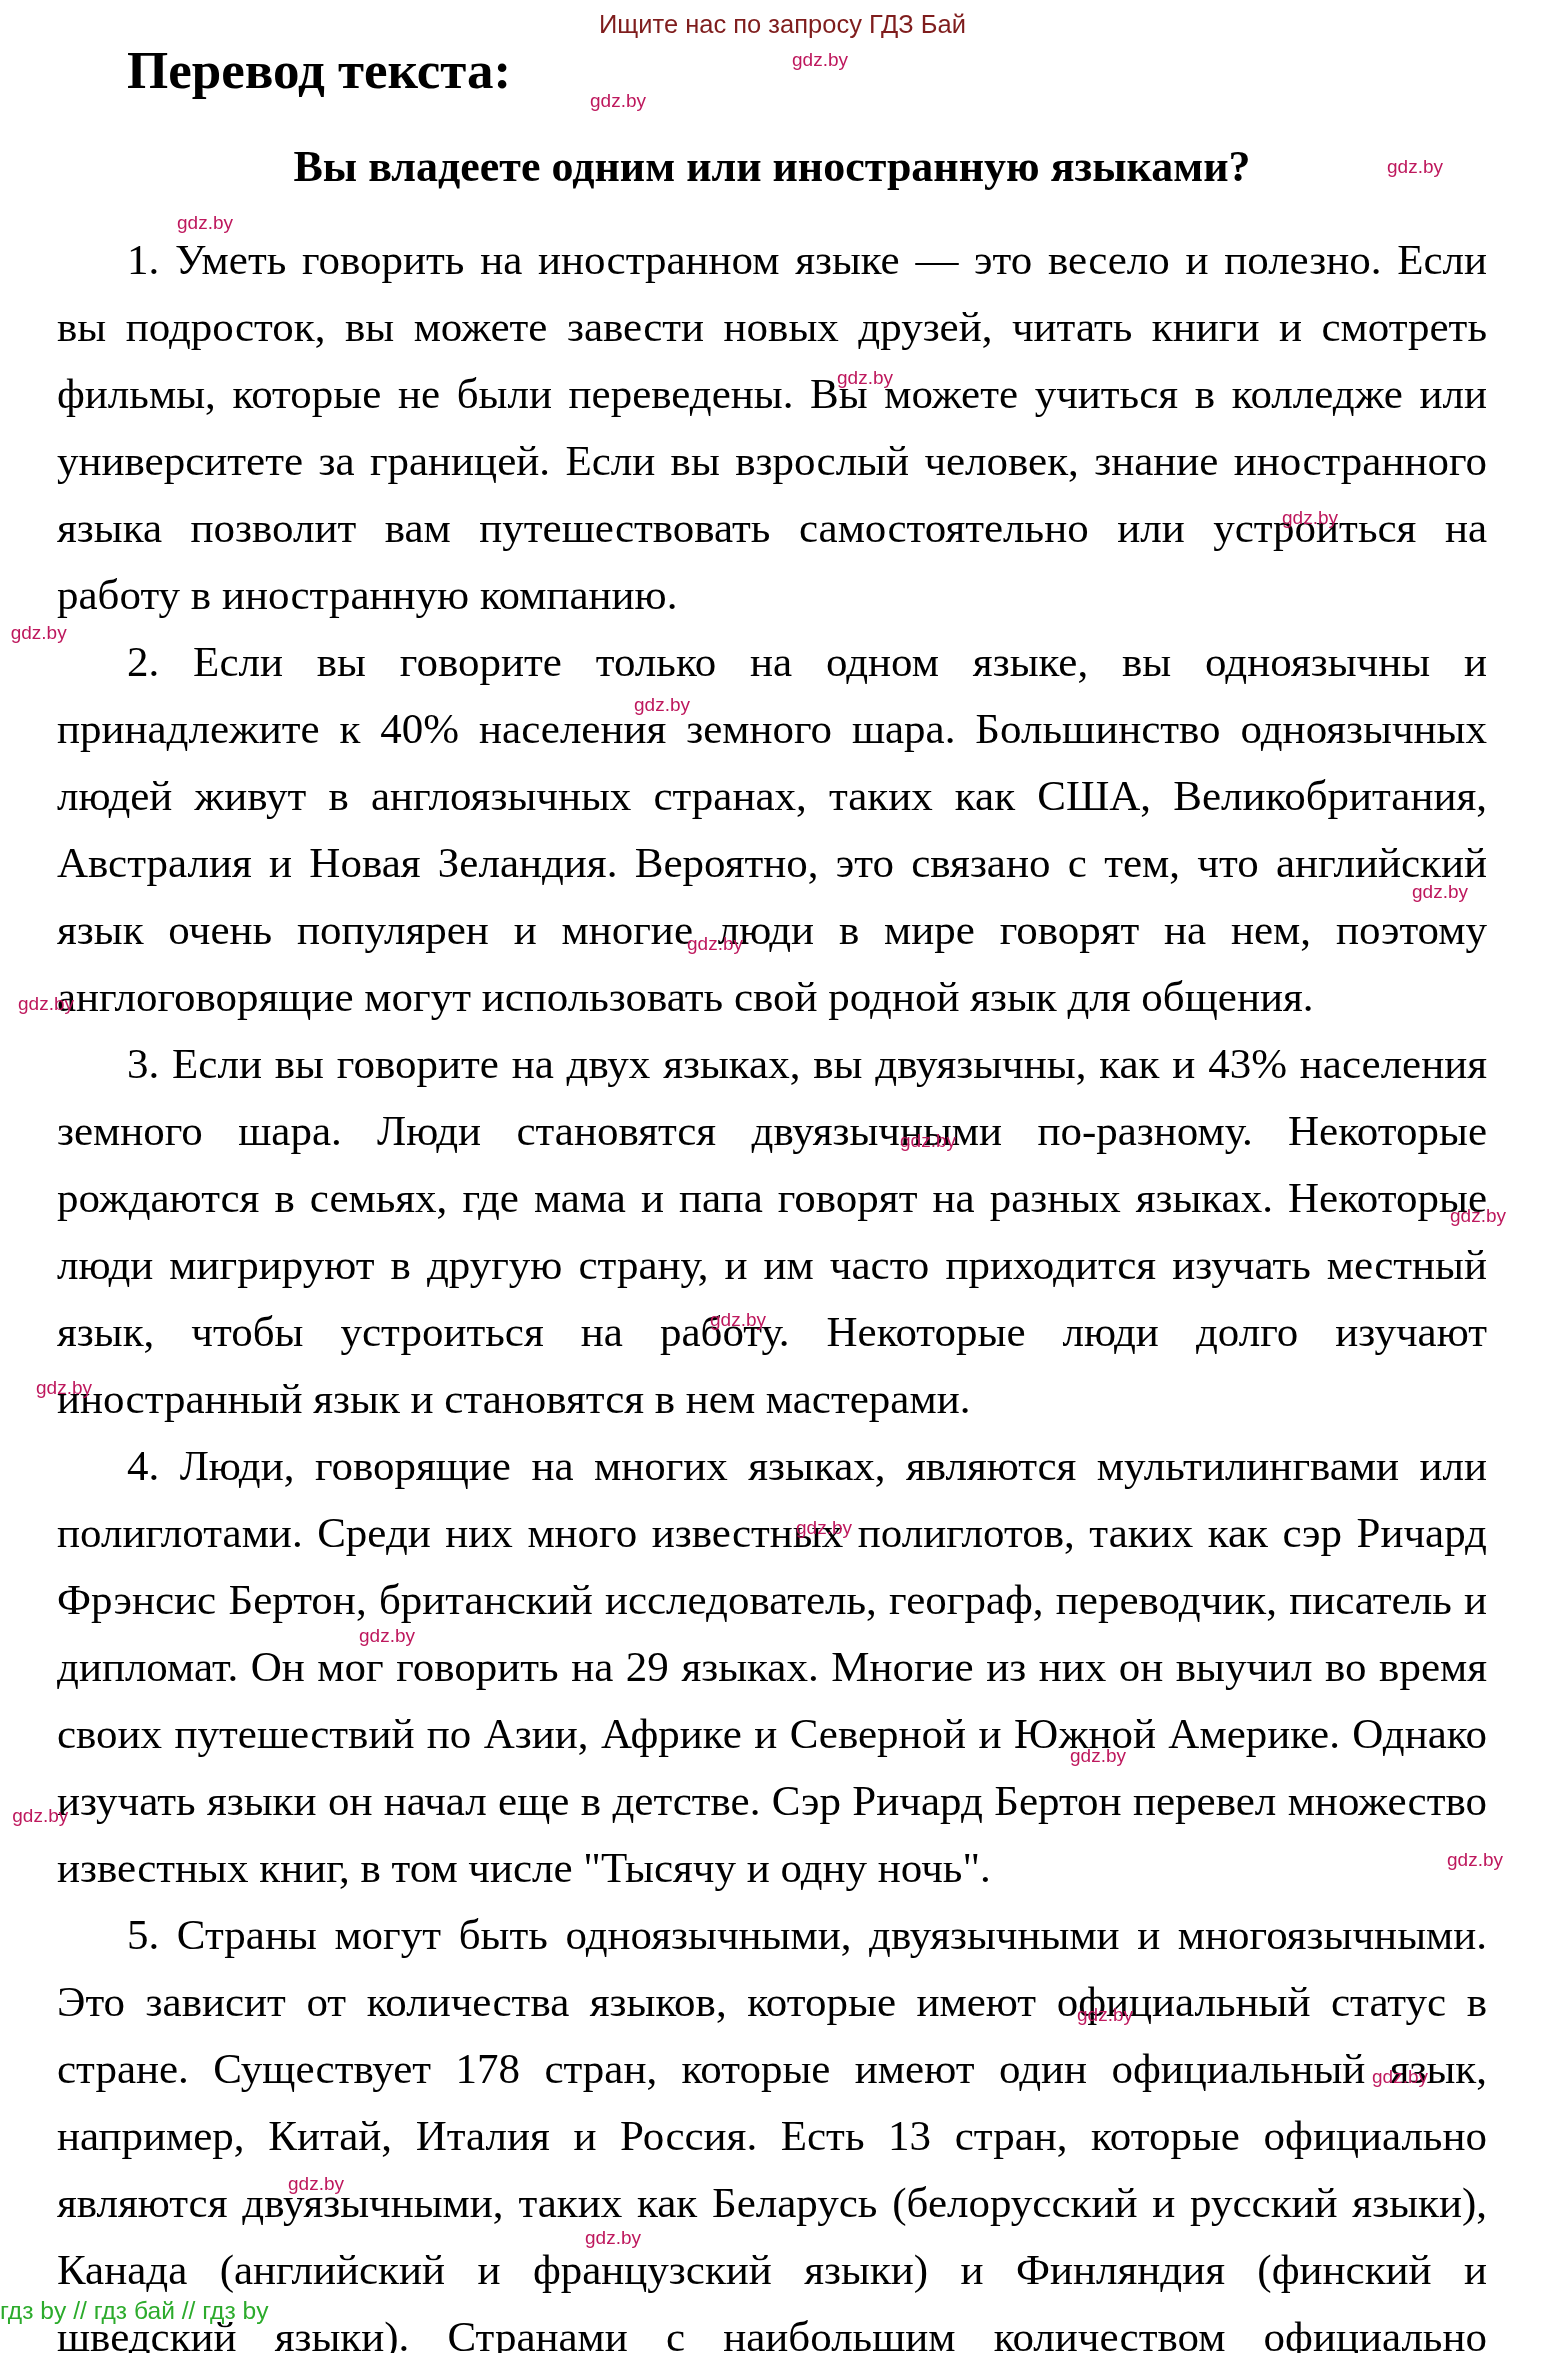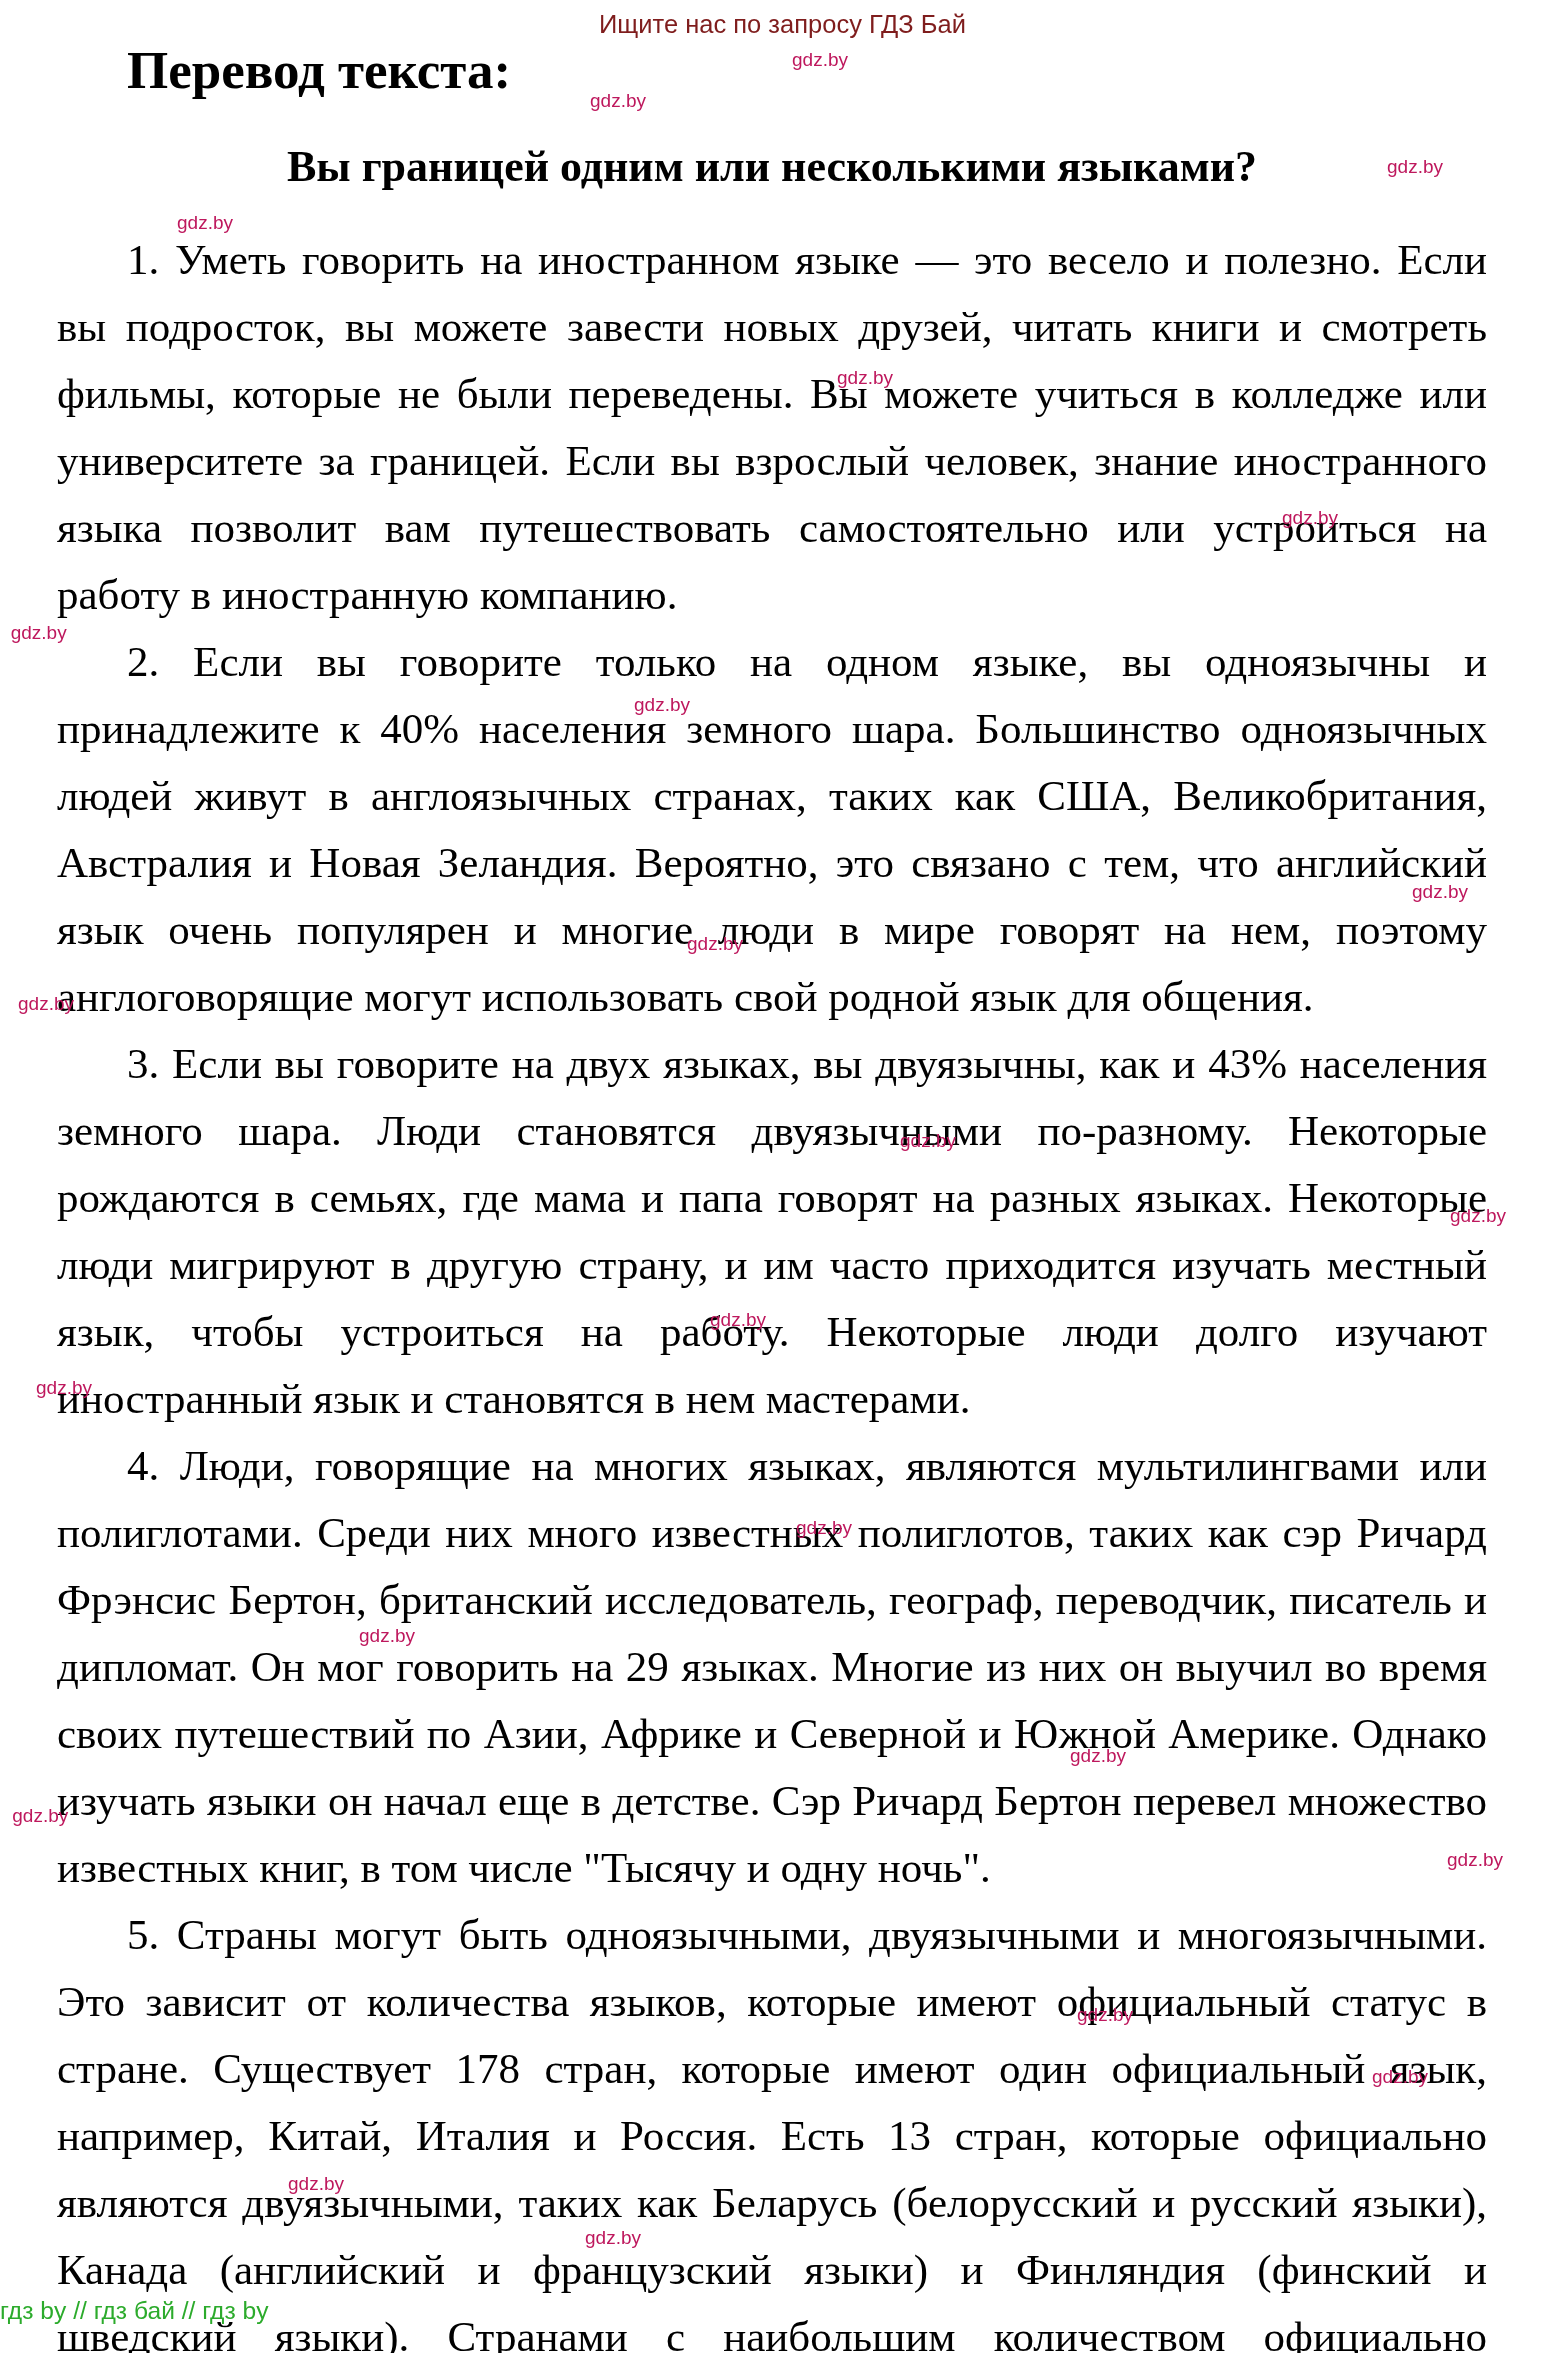--- a/index.html
+++ b/index.html
@@ -80,21 +80,21 @@
 </head>
 <body>
 
 <div class="page">
 
   <div class="top-banner">Ищите нас по запросу ГДЗ Бай</div>
 
   <div class="content">
     <div class="doc-label">Перевод текста:</div>
 
-    <h1 class="doc-title">Вы границей одним или несколькими языками?</h1>
+    <h1 class="doc-title">Вы владеете одним или иностранную языками?</h1>
 
     <div class="doc-body">
         <p class="para">1. Уметь говорить на иностранном языке — это весело и полезно. Если вы подросток, вы можете завести новых друзей, читать книги и смотреть фильмы, которые не были переведены. Вы можете учиться в колледже или университете за границей. Если вы взрослый человек, знание иностранного языка позволит вам путешествовать самостоятельно или устроиться на работу в иностранную компанию.</p>
         <p class="para">2. Если вы говорите только на одном языке, вы одноязычны и принадлежите к 40% населения земного шара. Большинство одноязычных людей живут в англоязычных странах, таких как США, Великобритания, Австралия и Новая Зеландия. Вероятно, это связано с тем, что английский язык очень популярен и многие люди в мире говорят на нем, поэтому англоговорящие могут использовать свой родной язык для общения.</p>
         <p class="para">3. Если вы говорите на двух языках, вы двуязычны, как и 43% населения земного шара. Люди становятся двуязычными по-разному. Некоторые рождаются в семьях, где мама и папа говорят на разных языках. Некоторые люди мигрируют в другую страну, и им часто приходится изучать местный язык, чтобы устроиться на работу. Некоторые люди долго изучают иностранный язык и становятся в нем мастерами.</p>
         <p class="para">4. Люди, говорящие на многих языках, являются мультилингвами или полиглотами. Среди них много известных полиглотов, таких как сэр Ричард Фрэнсис Бертон, британский исследователь, географ, переводчик, писатель и дипломат. Он мог говорить на 29 языках. Многие из них он выучил во время своих путешествий по Азии, Африке и Северной и Южной Америке. Однако изучать языки он начал еще в детстве. Сэр Ричард Бертон перевел множество известных книг, в том числе "Тысячу и одну ночь".</p>
         <p class="para">5. Страны могут быть одноязычными, двуязычными и многоязычными. Это зависит от количества языков, которые имеют официальный статус в стране. Существует 178 стран, которые имеют один официальный язык, например, Китай, Италия и Россия. Есть 13 стран, которые официально являются двуязычными, таких как Беларусь (белорусский и русский языки), Канада (английский и французский языки) и Финляндия (финский и шведский языки). Странами с наибольшим количеством официально признанных языков являются Боливия (37 языков), Индия (22) и Тайвань (18).</p>
       </div>
   </div>
 

